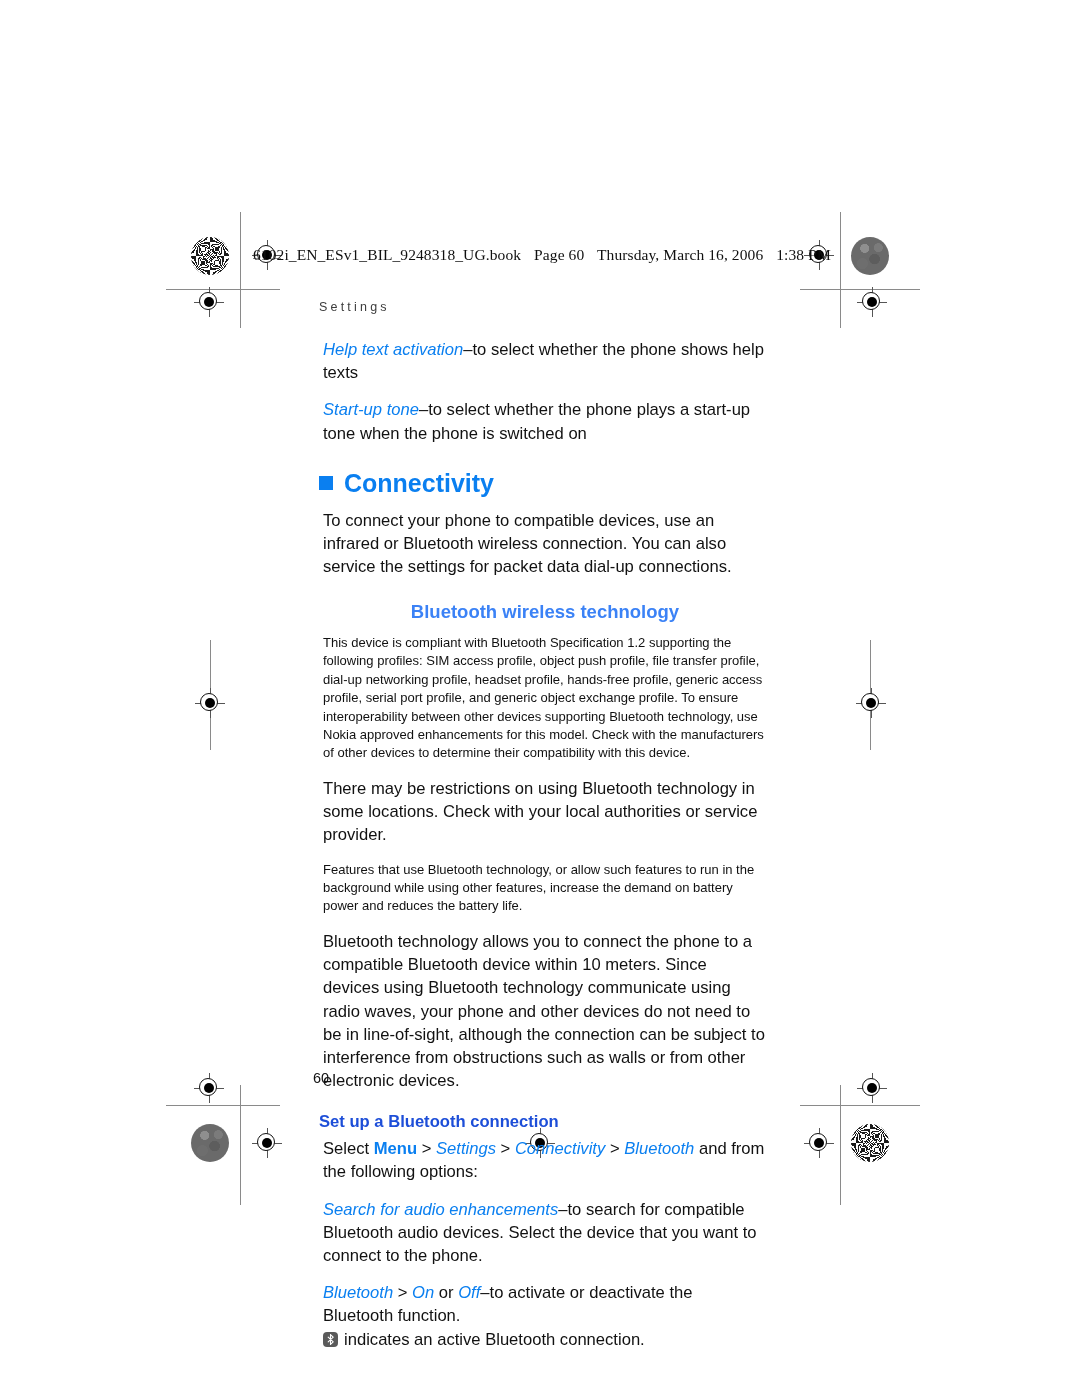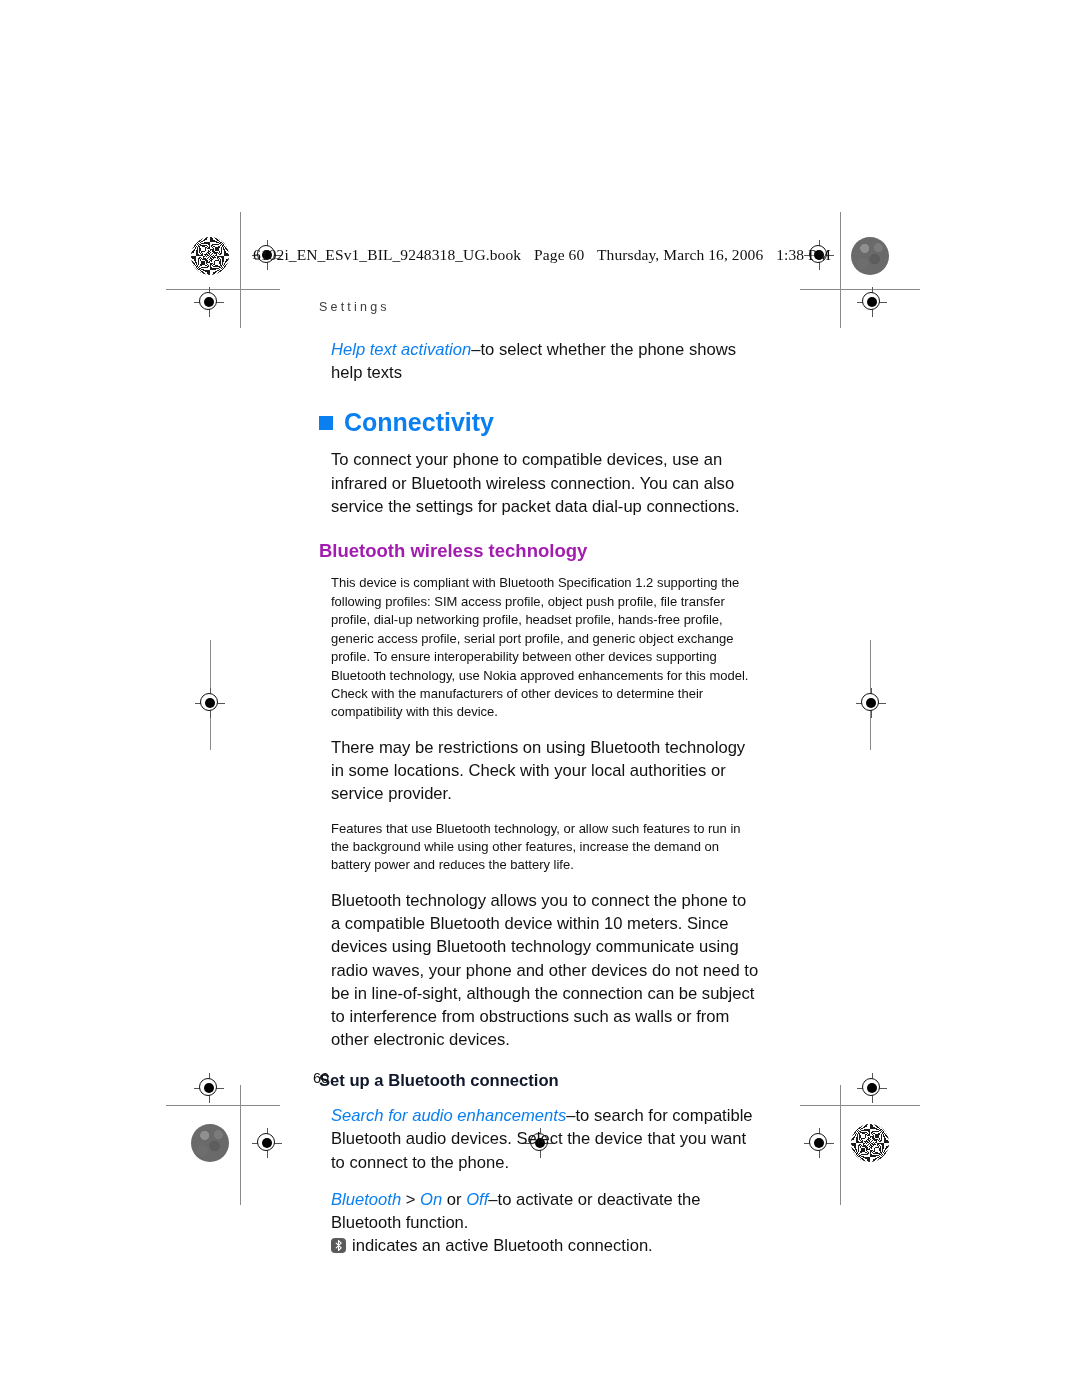--- a/index.html
+++ b/index.html
@@ -114,21 +114,21 @@
 
   .running-head {
     font-size: 12.5px;
     color: #3c3c3c;
     letter-spacing: 3.2px;
     font-weight: 400;
     margin: 0 0 24px 0;
   }
 
   p {
-    margin: 12px;
+    margin: 4px;
     color: #111;
   }
 
   
   .body-text {
     font-size: 16.6px;
     line-height: 1.40;
     margin-bottom: 14px;
   }
   
@@ -164,28 +164,29 @@
   }
   .h1-text {
     color: #0a7ff0;
     font-size: 25px;
     font-weight: bold;
     line-height: 1;
   }
   .h2-text {
     font-size: 18.5px;
     font-weight: bold;
-    color: #a21caf;
+    color: #3b82f6;
     margin: 22px 0 11px 0;
     line-height: 1.2;
+    text-align: center;
   }
   .h3-text {
     font-size: 16.6px;
     font-weight: bold;
-    color: #0f172a;
+    color: #1d4ed8;
     margin: 20px 0 3px 0;
     line-height: 1.25;
   }
 
   
   .bt-icon {
     display: inline-block;
     width: 15px;
     height: 15px;
     border-radius: 4px;
@@ -308,40 +309,46 @@
   </div>
 
   <div class="content">
 
     <p class="running-head">Settings</p>
 
     <p class="body-text">
       <span class="term">Help text activation</span><span>–to select whether the phone shows help texts</span>
     </p>
 
+    <p class="body-text">
+      <span class="term">Start-up tone</span><span>–to select whether the phone plays a start-up tone when the phone is switched on</span>
+    </p>
 
     <div class="h1-row">
       <div class="h1-bullet"></div>
       <div class="h1-text">Connectivity</div>
     </div>
 
     <p class="body-text">To connect your phone to compatible devices, use an infrared or Bluetooth wireless connection. You can also service the settings for packet data dial-up connections.</p>
 
     <p class="h2-text">Bluetooth wireless technology</p>
 
     <p class="small-text">This device is compliant with Bluetooth Specification 1.2 supporting the following profiles: SIM access profile, object push profile, file transfer profile, dial-up networking profile, headset profile, hands-free profile, generic access profile, serial port profile, and generic object exchange profile. To ensure interoperability between other devices supporting Bluetooth technology, use Nokia approved enhancements for this model. Check with the manufacturers of other devices to determine their compatibility with this device.</p>
 
     <p class="body-text">There may be restrictions on using Bluetooth technology in some locations. Check with your local authorities or service provider.</p>
 
     <p class="small-text">Features that use Bluetooth technology, or allow such features to run in the background while using other features, increase the demand on battery power and reduces the battery life.</p>
 
     <p class="body-text">Bluetooth technology allows you to connect the phone to a compatible Bluetooth device within 10 meters. Since devices using Bluetooth technology communicate using radio waves, your phone and other devices do not need to be in line-of-sight, although the connection can be subject to interference from obstructions such as walls or from other electronic devices.</p>
 
     <p class="h3-text">Set up a Bluetooth connection</p>
 
+    <p class="body-text">
+      <span>Select </span><span class="cmd">Menu</span><span class="gt"> &gt; </span><span class="term">Settings</span><span class="gt"> &gt; </span><span class="term">Connectivity</span><span class="gt"> &gt; </span><span class="term">Bluetooth</span><span> and from the following options:</span>
+    </p>
 
     <p class="body-text">
       <span class="term">Search for audio enhancements</span><span>–to search for compatible Bluetooth audio devices. Select the device that you want to connect to the phone.</span>
     </p>
 
     <p class="body-text">
       <span class="term">Bluetooth</span><span class="gt"> &gt; </span><span class="term">On</span><span> or </span><span class="term">Off</span><span>–to activate or deactivate the Bluetooth function.</span>
       <br>
       <span class="bt-icon">
         <svg width="9" height="11" viewBox="0 0 9 11" xmlns="http://www.w3.org/2000/svg">

